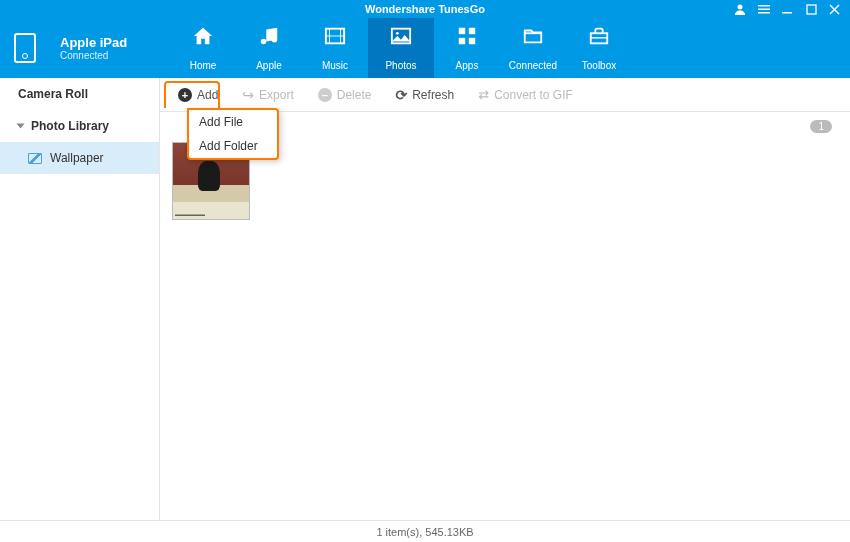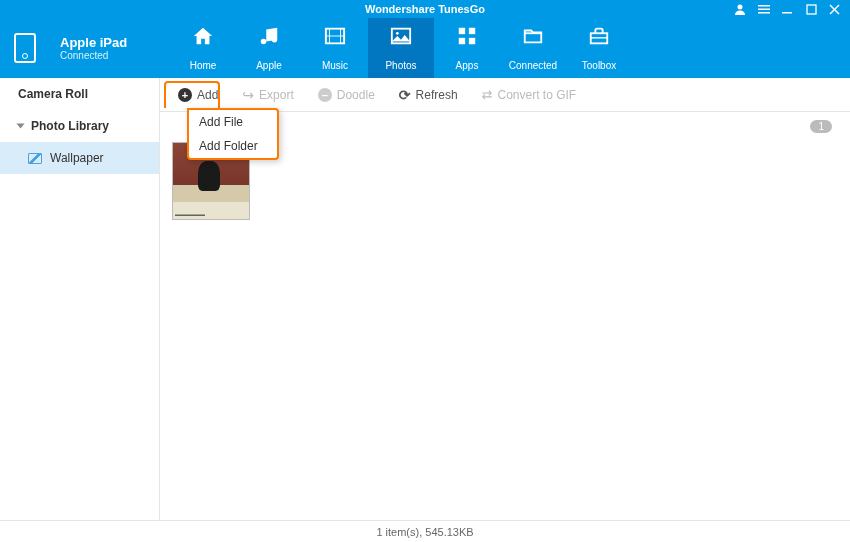--- a/index.html
+++ b/index.html
@@ -183,21 +183,21 @@
       <div class="tbtn">
         <span class="circ plus">+</span>
         <span>Add</span>
       </div>
       <div class="tbtn disabled">
         <span class="arrow">↪</span>
         <span>Export</span>
       </div>
       <div class="tbtn disabled">
         <span class="circ minus">–</span>
-        <span>Doodle</span>
+        <span>Delete</span>
       </div>
       <div class="tbtn">
         <span class="refresh">⟳</span>
         <span>Refresh</span>
       </div>
       <div class="tbtn disabled">
         <span class="gif">⇄</span>
         <span>Convert to GIF</span>
       </div>
 

